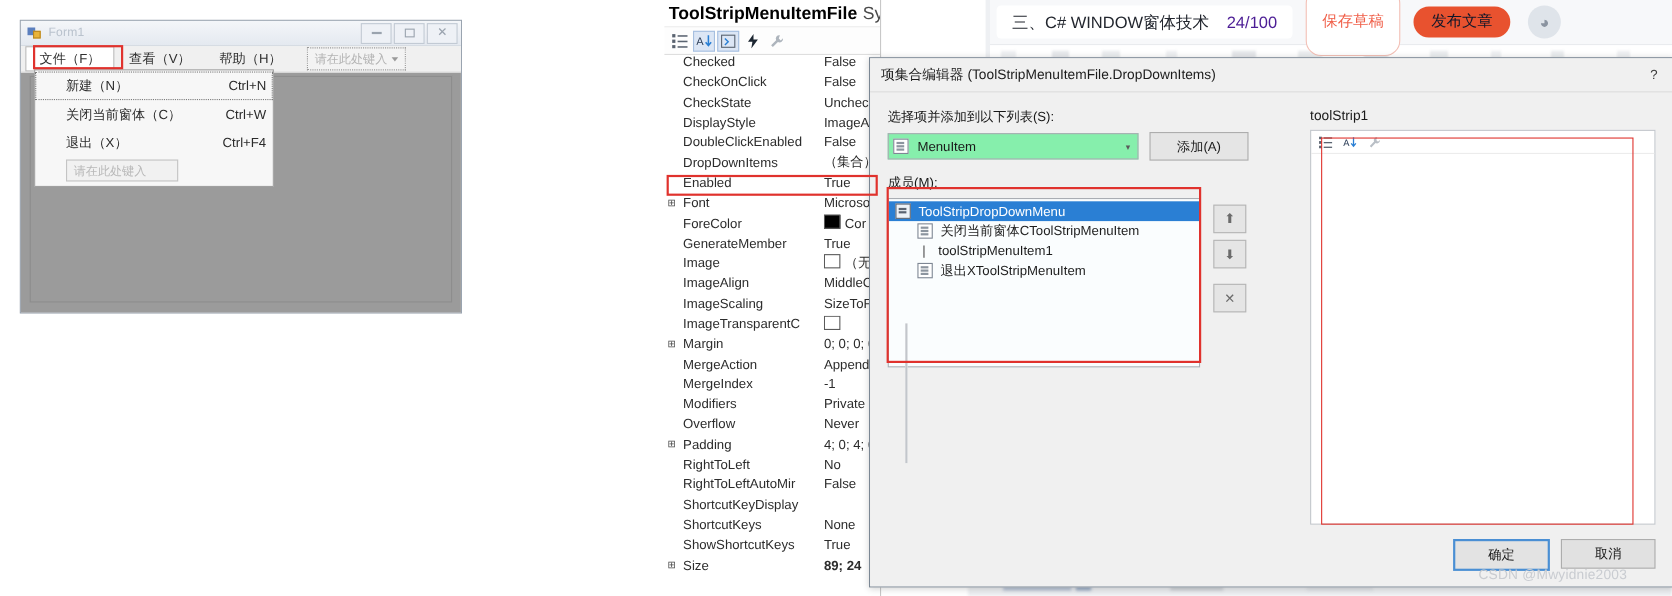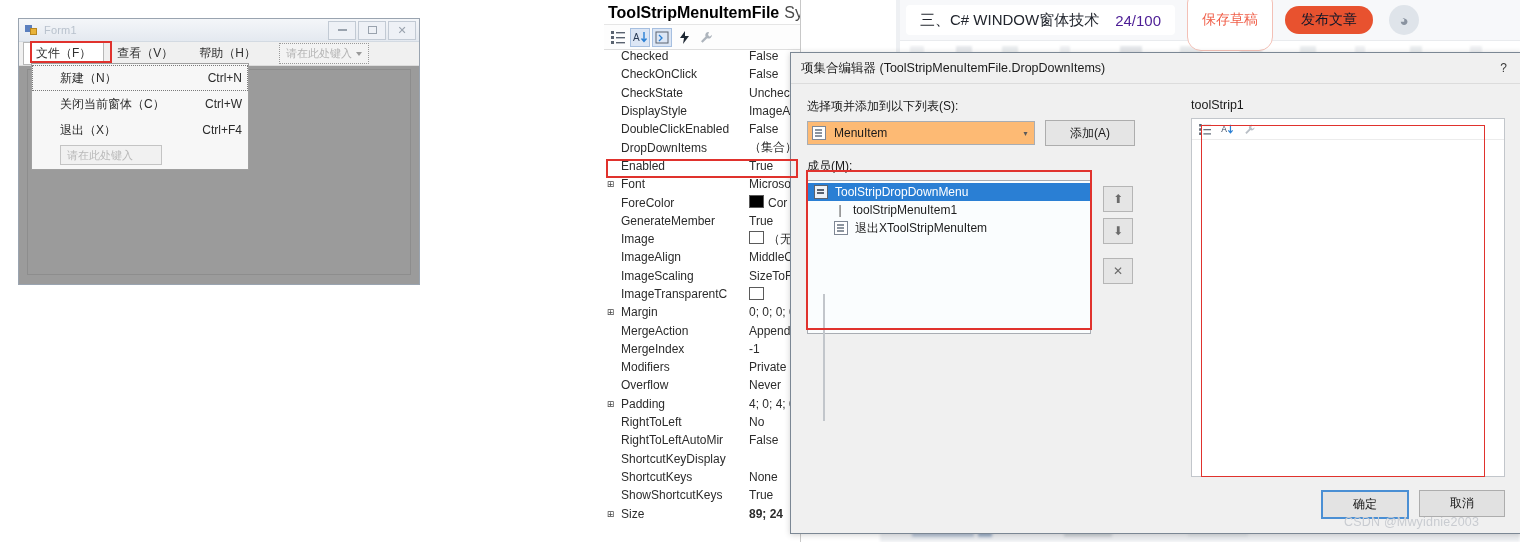--- a/index.html
+++ b/index.html
@@ -108,21 +108,21 @@
   #dialog{left:790px;top:52px;width:730px;height:480px;background:#f0f0f0;
           border:1px solid #7b8794;box-shadow:0 1px 6px rgba(0,0,0,.18);}
   #dlg-titlebar{height:30px;display:flex;align-items:center;padding:0 10px;background:#f0f0f0;}
   #dlg-title{font-size:12.5px;color:#1b1b1b;flex:1 1 auto;white-space:nowrap;}
   #dlg-help{font-size:12px;color:#3a3a3a;padding:0 4px;}
   #dlg-body{position:absolute;left:0;top:30px;right:0;bottom:0;background:#f0f0f0;border-top:1px solid #dcdcdc;}
 
   #dlg-left{position:absolute;left:16px;top:14px;width:338px;bottom:56px;}
   .dlg-lbl{font-size:12px;color:#161616;margin-bottom:5px;white-space:nowrap;}
   #combo-row{display:flex;align-items:center;gap:10px;}
-  #combo{flex:0 0 222px;height:22px;background:#fdba74;border:1px solid #a9adb3;display:flex;
+  #combo{flex:0 0 222px;height:22px;background:#86efac;border:1px solid #a9adb3;display:flex;
          align-items:center;padding:0 0 0 4px;}
   #combo .txt{flex:1 1 auto;font-size:12px;color:#1a1a1a;padding-left:8px;}
   #combo .drop{width:17px;height:20px;display:flex;align-items:center;justify-content:center;color:#5a5a5a;font-size:8px;}
   #btn-add{flex:0 0 88px;height:24px;background:#e5e5e5;border:1px solid #adadad;font-size:12px;
            color:#1a1a1a;display:flex;align-items:center;justify-content:center;}
   #members-lbl{margin-top:12px;}
   #listwrap{display:flex;gap:12px;margin-top:2px;}
   #memberlist{flex:0 0 282px;height:148px;background:#fafdfe;border:1px solid #a9adb3;padding:2px 0;overflow:hidden;}
   .mrow{display:flex;align-items:center;height:18px;padding-left:6px;font-size:12px;color:#1d1d1d;gap:7px;white-space:nowrap;}
   .mrow.sel{background:#2a7fd4;color:#ffffff;}
@@ -428,20 +428,24 @@
 
       <div class="dlg-lbl" id="members-lbl">成员(M):</div>
 
       <div id="listwrap">
         <div id="memberlist">
             <div class="mrow sel">
               <span class="ico-dropdown"></span>
               <span>ToolStripDropDownMenu</span>
             </div>
             <div class="mrow indent">
+              <span class="ico-menuitem"></span>
+              <span>关闭当前窗体CToolStripMenuItem</span>
+            </div>
+            <div class="mrow indent">
               <span class="ico-sep">|</span>
               <span>toolStripMenuItem1</span>
             </div>
             <div class="mrow indent">
               <span class="ico-menuitem"></span>
               <span>退出XToolStripMenuItem</span>
             </div>
           </div>
         <div class="sidebtns">
           <div class="sbtn">⬆</div>

